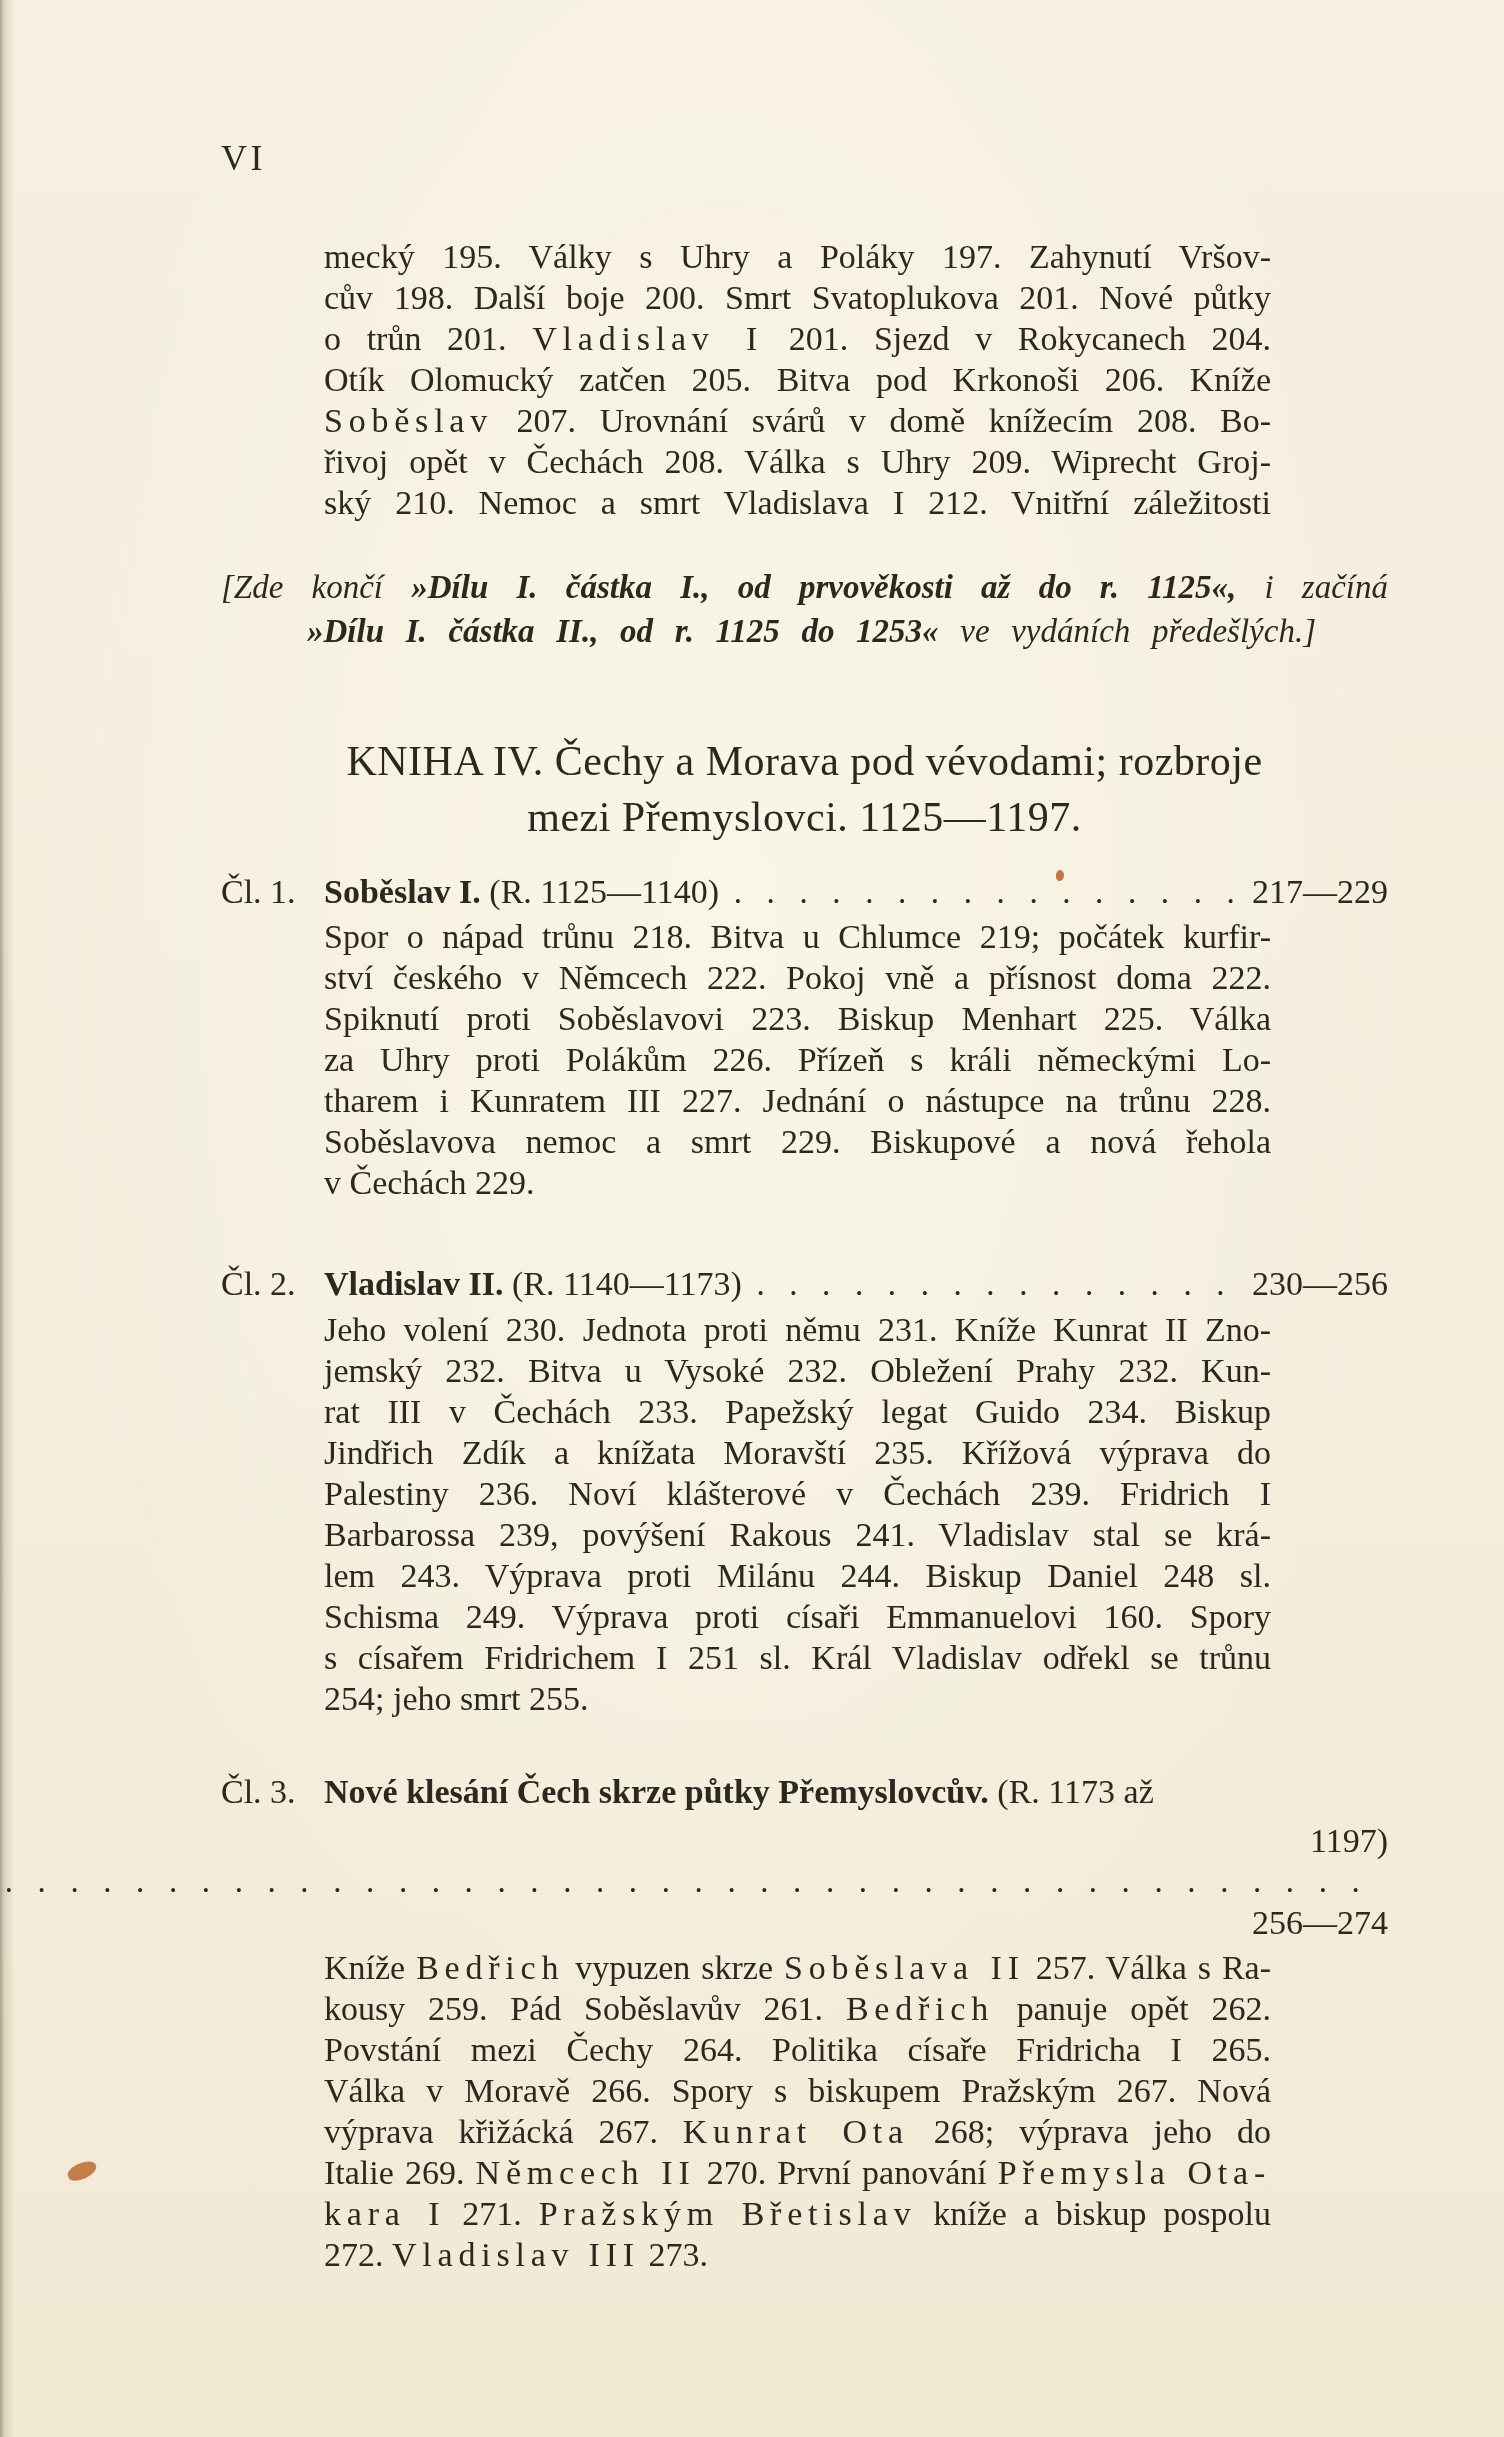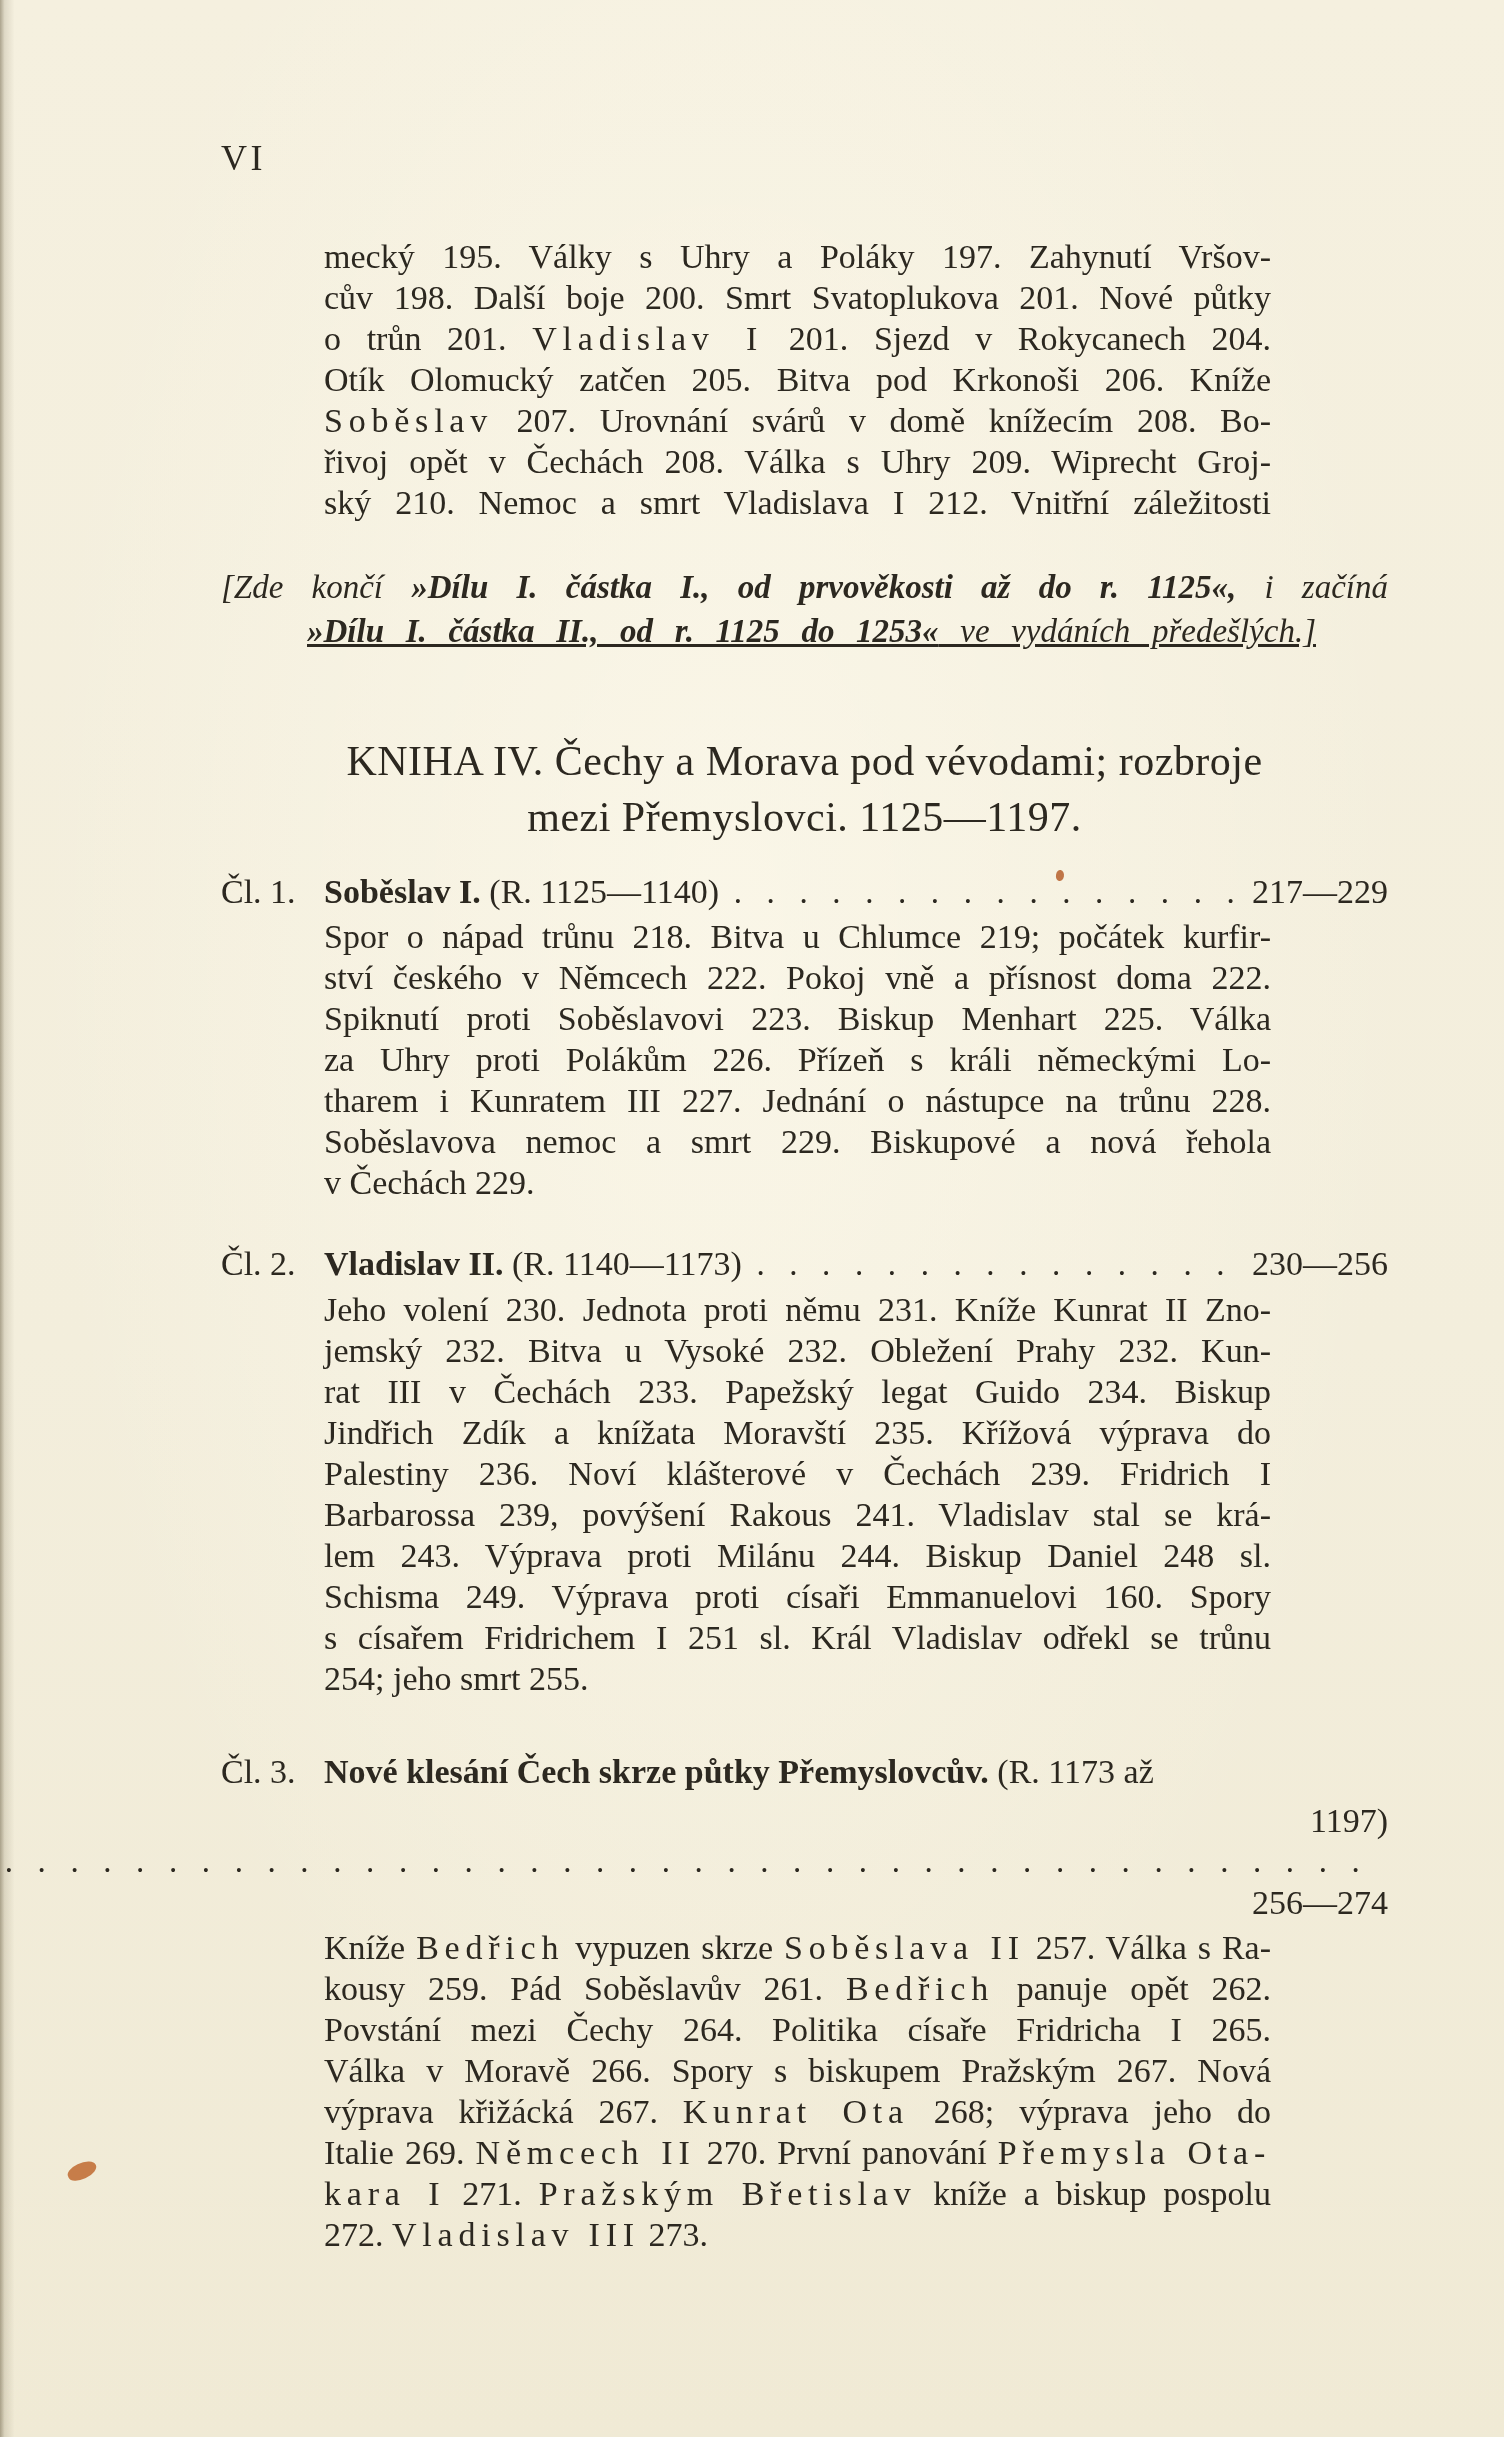--- a/index.html
+++ b/index.html
@@ -24,26 +24,26 @@
   }
   .content{position:absolute;left:221px;top:0;width:1167px;}
   
   .line{line-height:41px;font-size:34px;text-align:justify;text-align-last:justify;}
   .line.last{text-align:left;text-align-last:left;}
   .intro{margin-top:236px;margin-left:103px;margin-right:117px;}
   
   .note{margin-top:42px;font-style:italic;font-size:33px;}
   .note .nline{line-height:44px;font-size:33px;}
   .note .nline1{text-align:justify;text-align-last:justify;}
-  .note .nline2{margin-left:86px;margin-right:72px;text-align:justify;text-align-last:justify;text-decoration:underline;}
+  .note .nline2{margin-left:86px;margin-right:72px;text-align:justify;text-align-last:justify;}
   
   .heading{margin:80px 77px 0 77px;text-align:center;font-size:42px;line-height:56px;letter-spacing:0.5px;}
   
   #entries .entry:nth-of-type(1){margin-top:25.5px;}
-  #entries .entry:nth-of-type(2){margin-top:40px;}
+  #entries .entry:nth-of-type(2){margin-top:60px;}
   #entries .entry:nth-of-type(3){margin-top:52px;}
   .trow{display:flex;align-items:baseline;line-height:42px;font-size:34px;}
   .elabel{flex:0 0 103px;}
   .etitle{font-weight:bold;white-space:pre;}
   .erest{white-space:pre;}
   .leader{
     flex:1 1 auto;overflow:hidden;white-space:nowrap;
     letter-spacing:24.6px;margin:0 3.6px 0 14.6px;font-size:33px;
   }
   .epages{flex:0 0 auto;}

